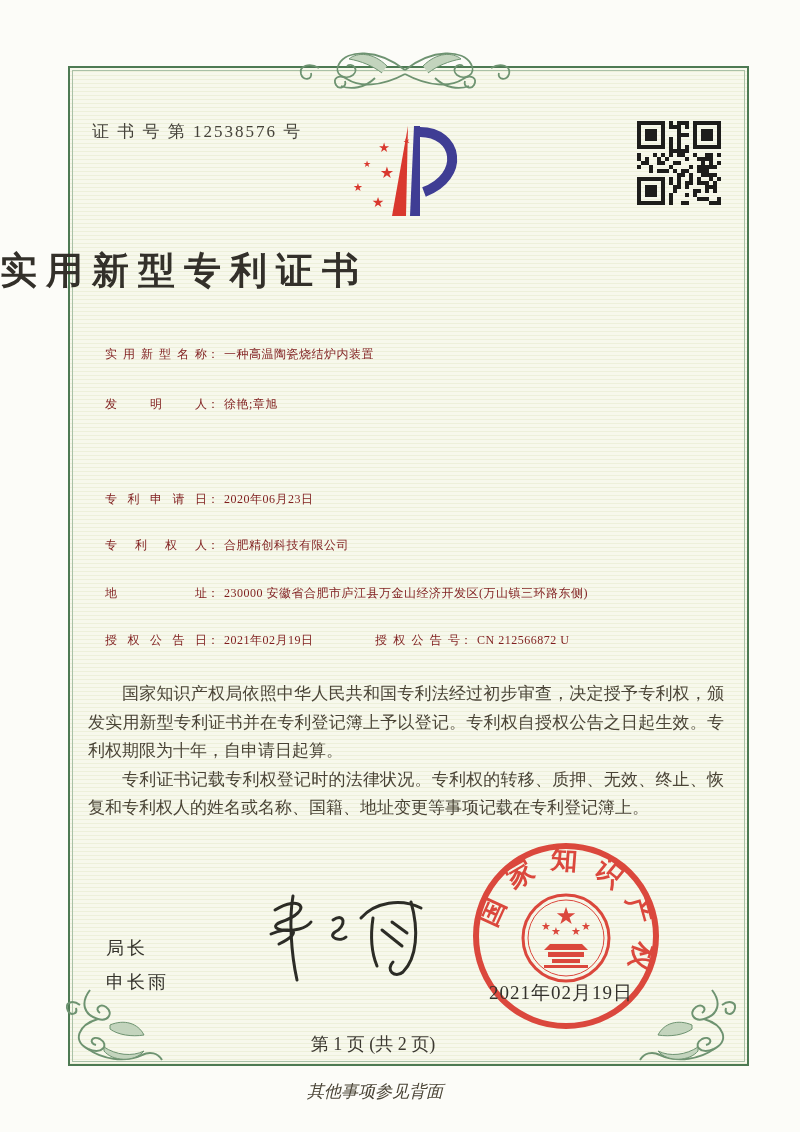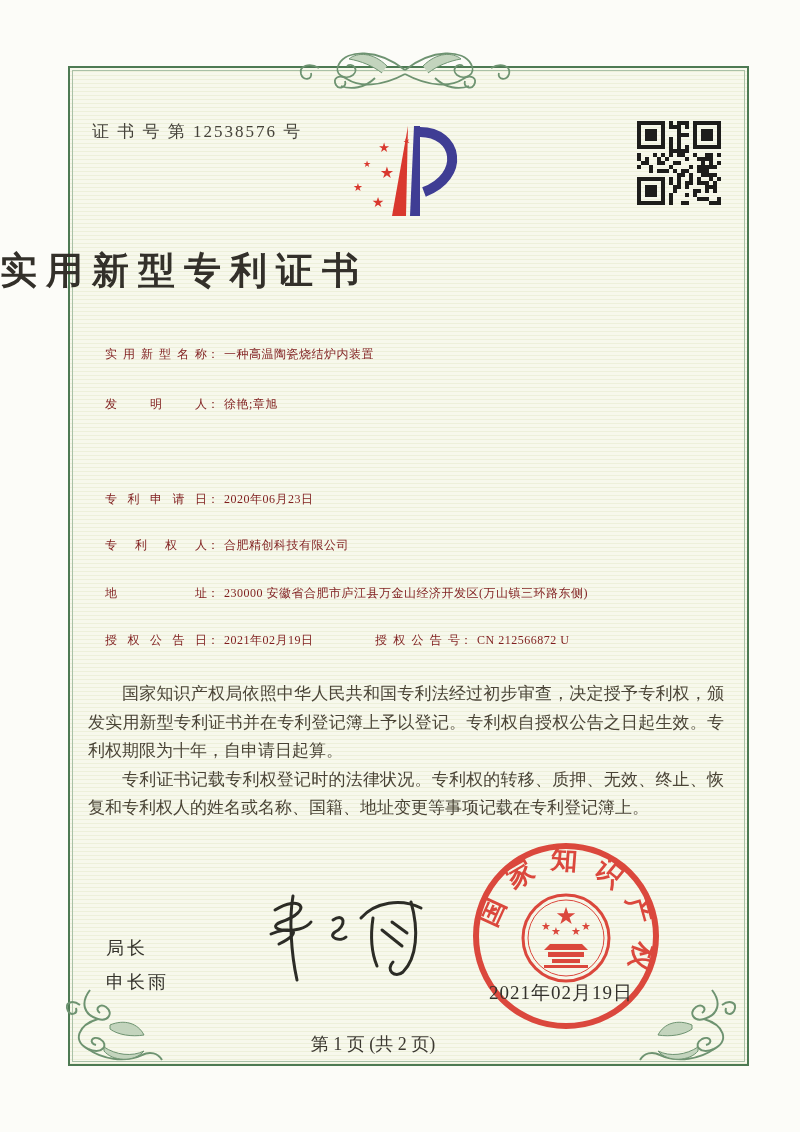--- a/index.html
+++ b/index.html
@@ -394,14 +394,15 @@
         <rect x="-14" y="7" width="28" height="4"></rect>
         <rect x="-22" y="13" width="44" height="3"></rect>
       </g>
     </g>
   </svg>
 
   <div class="sealdate">2021年02月19日</div>
 
   <div class="pagenote">第 1 页 (共 2 页)</div>
 
+  <div class="backnote">其他事项参见背面</div>
 
 </div>
 
 </body></html>

